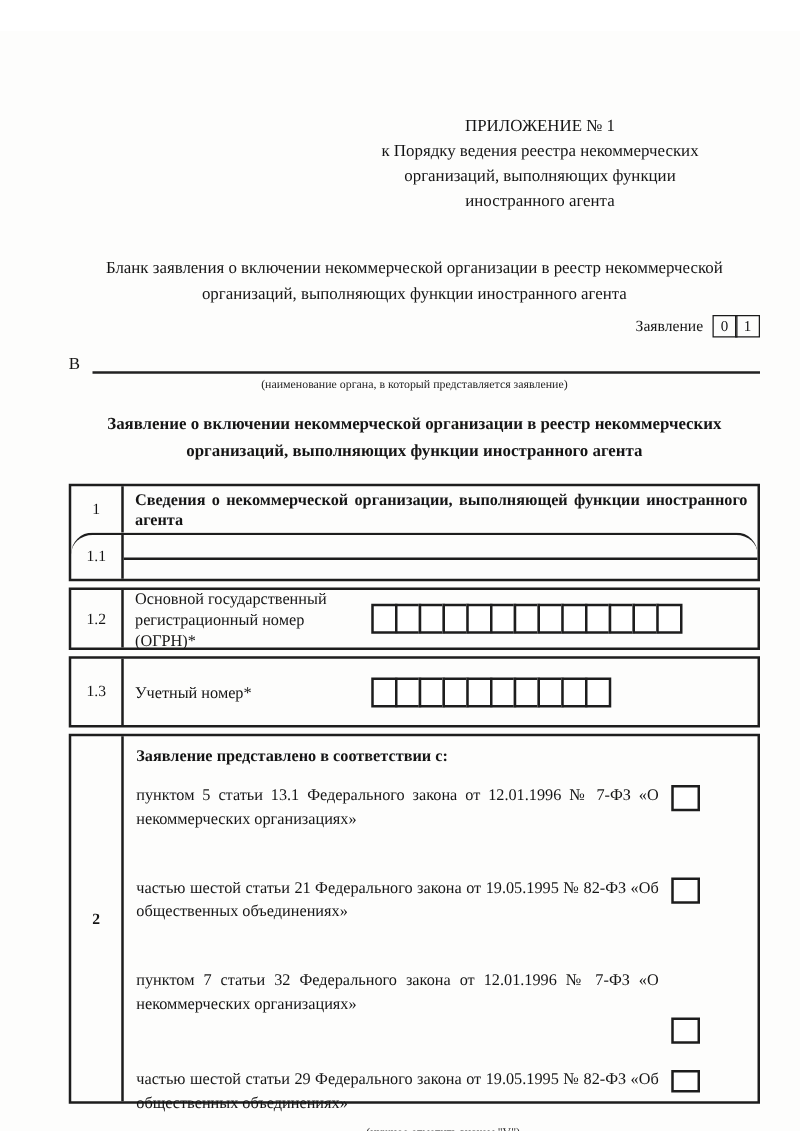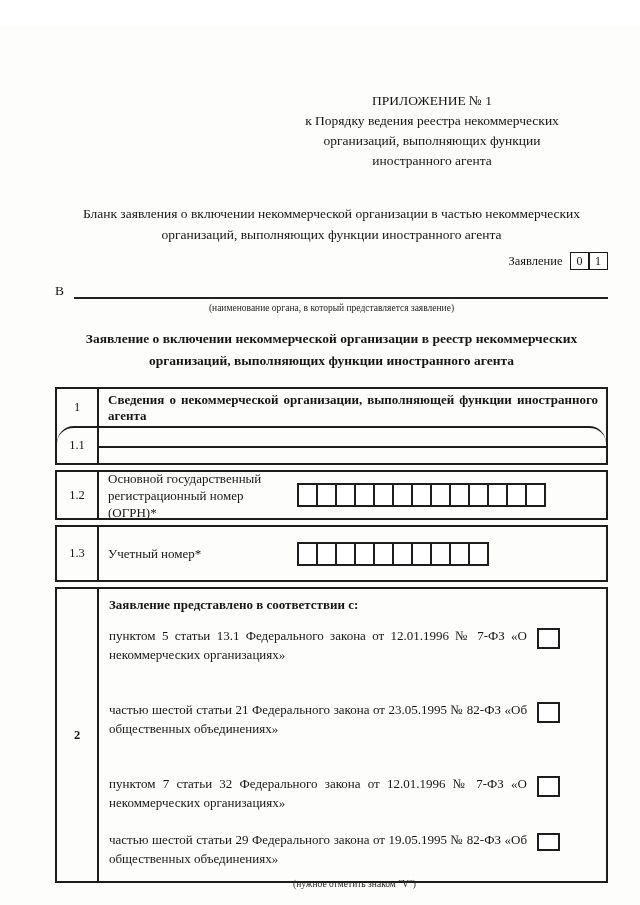--- a/index.html
+++ b/index.html
@@ -168,21 +168,21 @@
   .checkbox {
     width: 23px; height: 21px;
     border: 2px solid #1d1d1d;
     margin-left: auto;
     margin-right: 40px;
     margin-top: 2px;
     background: #fff;
   }
   .m1 { margin-top: 13px; justify-content: center; }
   .m2 { margin-top: 36px; }
-  .m3 { margin-top: 36px; }
+  .m3 { margin-top: 36px; flex-direction: column; }
   .m4 { margin-top: 18px; }
   .checkbox.last { height: 18px; margin-top: 3px; }
   .sec2-note {
     margin-top: 11px;
     text-align: center;
     font-size: 9.5px;
     color: #242424;
   }
   
   .footnote {
@@ -196,21 +196,21 @@
 <div class="page">
 
   <div class="appendix">
     <div>ПРИЛОЖЕНИЕ № 1</div>
     <div>к Порядку ведения реестра некоммерческих</div>
     <div>организаций, выполняющих функции</div>
     <div>иностранного агента</div>
   </div>
 
   <div class="blank-title">
-    <div>Бланк заявления о включении некоммерческой организации в частью некоммерческих</div>
+    <div>Бланк заявления о включении некоммерческой организации в реестр некоммерческой</div>
     <div>организаций, выполняющих функции иностранного агента</div>
   </div>
 
   <div class="page-row">
     <span class="pg-label">Заявление</span>
     <span class="pg-boxes">
       <span class="pg-box">0</span>
       <span class="pg-box">1</span>
     </span>
   </div>
@@ -286,21 +286,21 @@
       <div class="numcell">2</div>
       <div class="sec2">
         <div class="sec2-head">Заявление представлено в соответствии с:</div>
 
         <div class="item m1">
           <div class="item-text">пунктом 5 статьи 13.1 Федерального закона от 12.01.1996 № 7-ФЗ «О некоммерческих организациях»</div>
           <div class="checkbox"></div>
         </div>
 
         <div class="item m2">
-          <div class="item-text">частью шестой статьи 21 Федерального закона от 23.05.1995 № 82-ФЗ «Об общественных объединениях»</div>
+          <div class="item-text">частью шестой статьи 21 Федерального закона от 19.05.1995 № 82-ФЗ «Об общественных объединениях»</div>
           <div class="checkbox"></div>
         </div>
 
         <div class="item m3">
           <div class="item-text">пунктом 7 статьи 32 Федерального закона от 12.01.1996 № 7-ФЗ «О некоммерческих организациях»</div>
           <div class="checkbox"></div>
         </div>
 
         <div class="item m4">
           <div class="item-text">частью шестой статьи 29 Федерального закона от 19.05.1995 № 82-ФЗ «Об общественных объединениях»</div>

